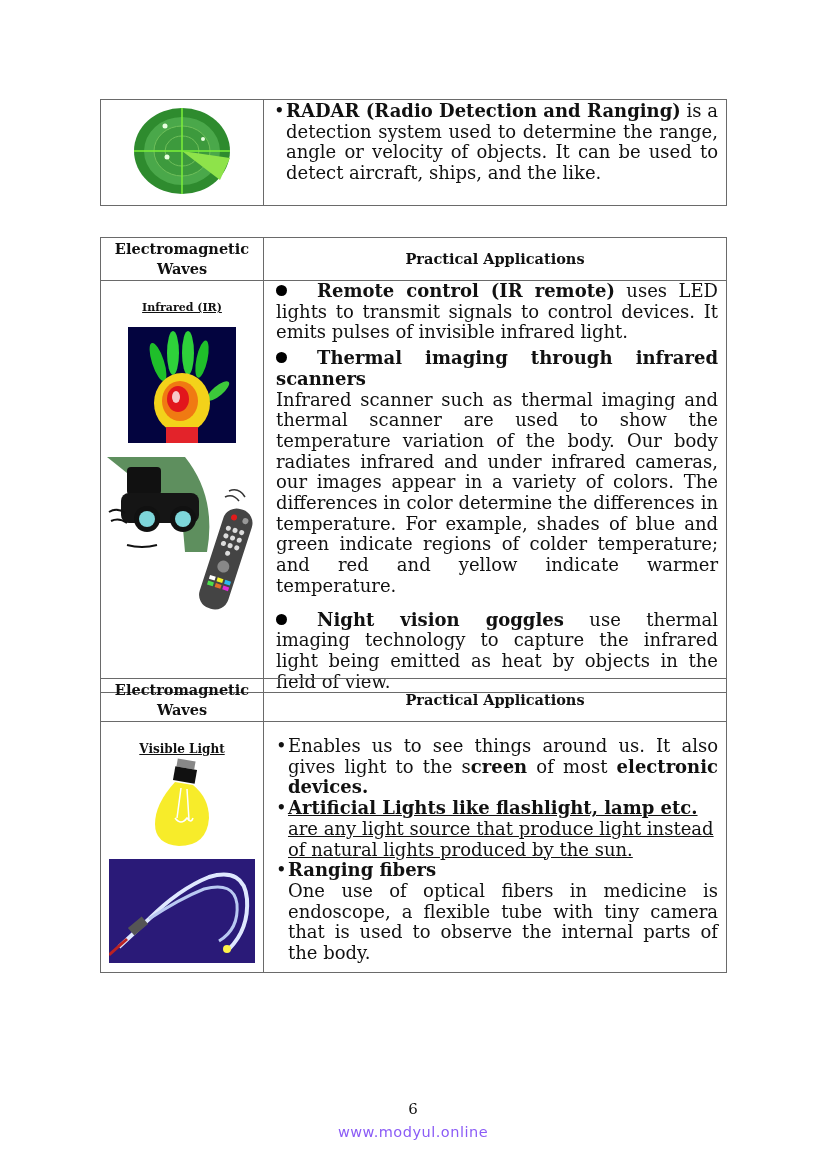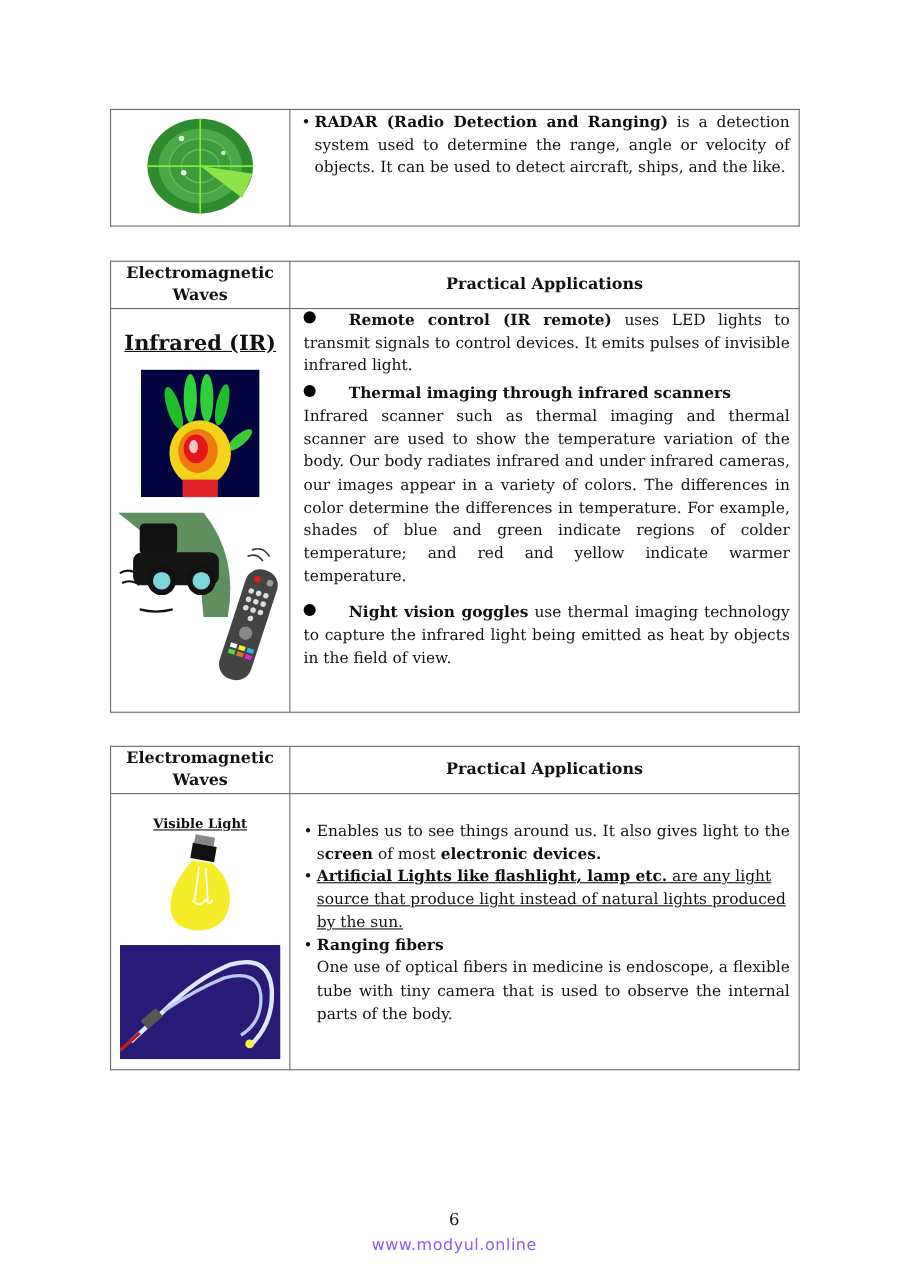--- a/index.html
+++ b/index.html
@@ -2,21 +2,21 @@
 <html><head>
 <meta charset="utf-8">
 <style>
   html, body { margin: 0; padding: 0; background: #ffffff; }
   body { width: 826px; height: 1169px; position: relative; overflow: hidden;
          font-family: "DejaVu Serif", "Liberation Serif", serif; color: #111; }
   .tbl { position: absolute; left: 100px; width: 627px; border-collapse: collapse; }
   .tbl td { border: 1px solid #6a6a6a; vertical-align: top; padding: 0; }
   .col1 { width: 162px; }
   .hdr td { height: 42px; vertical-align: middle; text-align: center; font-weight: bold; font-size: 14.5px; line-height: 20px; }
-  .txt { font-size: 14px; line-height: 20.7px; text-align: justify; }
+  .txt { font-size: 18px; line-height: 20.7px; text-align: justify; }
   .b { font-weight: bold; }
   .u { text-decoration: underline; font-weight: bold; }
   .dot-item { position: relative; padding-left: 12px; }
   .dot-item::before { content: "•"; position: absolute; left: 0; top: 0; }
   .bigdot { display: inline-block; width: 11px; height: 11px; border-radius: 50%; background: #000; margin-right: 30px; vertical-align: 1px; }
   .pagenum { position: absolute; top: 1100px; left: 0; width: 826px; text-align: center; font-size: 15px; }
   .wm { position: absolute; top: 1124px; left: 0; width: 826px; text-align: center; font-size: 14.5px;
         font-family: "DejaVu Sans", sans-serif; color: #8b5cf6; letter-spacing: 0.5px; }
 </style>
 </head>
@@ -47,21 +47,21 @@
   </table>
 
 <table class="tbl" style="top:237px;">
   <tbody>
       <tr class="hdr">
     <td class="col1">Electromagnetic Waves</td>
     <td>Practical Applications</td>
   </tr>
   <tr>
     <td class="col1" style="height:366px;text-align:center;">
-      <div style="margin-top:20px;font-size:19px;" class="u">Infrared (IR)</div>
+      <div style="margin-top:20px;font-size:11px;" class="u">Infrared (IR)</div>
       <svg width="108" height="116" viewBox="0 0 108 116" style="display:block;margin:13px auto 0 auto;">
         <rect width="108" height="116" fill="#03043f"></rect>
         <ellipse cx="30" cy="35" rx="6" ry="20" fill="#1fbf2a" transform="rotate(-18 30 35)"></ellipse>
         <ellipse cx="45" cy="26" rx="6" ry="22" fill="#2ed13a"></ellipse>
         <ellipse cx="60" cy="26" rx="6" ry="22" fill="#2ed13a"></ellipse>
         <ellipse cx="74" cy="32" rx="5.5" ry="19" fill="#1fbf2a" transform="rotate(12 74 32)"></ellipse>
         <ellipse cx="90" cy="64" rx="5" ry="14" fill="#3cc93a" transform="rotate(50 90 64)"></ellipse>
         <ellipse cx="54" cy="76" rx="28" ry="30" fill="#f3d21a"></ellipse>
         <ellipse cx="52" cy="74" rx="18" ry="20" fill="#f07a12"></ellipse>
         <ellipse cx="50" cy="72" rx="11" ry="13" fill="#e2161c"></ellipse>
@@ -129,21 +129,21 @@
       <svg width="146" height="104" viewBox="0 0 146 104" style="display:block;margin:9px auto 0 auto;">
         <rect width="146" height="104" fill="#2a1a78"></rect>
         <path d="M10 88 L40 60 Q70 30 100 18 Q135 8 138 40 Q140 70 120 90" stroke="#dfe8ff" stroke-width="4" fill="none"></path>
         <path d="M40 60 Q70 40 95 30 Q125 22 128 45 Q130 70 110 82" stroke="#b9c9f2" stroke-width="3" fill="none"></path>
         <rect x="20" y="62" width="18" height="10" fill="#555" transform="rotate(-40 29 67)"></rect>
         <path d="M0 96 L18 80" stroke="#b22" stroke-width="3"></path>
         <circle cx="118" cy="90" r="4" fill="#fff34a"></circle>
       </svg>
     </td>
     <td style="padding:0 8px 0 12px;">
-      <div class="txt dot-item" style="margin-top:24px;"><span>Enables us to see things around us. It also gives light to the s</span><span class="b">creen</span><span> of most </span><span class="b">electronic devices.</span></div>
+      <div class="txt dot-item" style="margin-top:14px;"><span>Enables us to see things around us. It also gives light to the s</span><span class="b">creen</span><span> of most </span><span class="b">electronic devices.</span></div>
       <div class="txt dot-item" style="text-align:left;text-decoration:underline;"><span class="b">Artificial Lights like flashlight, lamp etc.</span><span> are any light source that produce light instead of natural lights produced by the sun.</span></div>
       <div class="txt dot-item"><span class="b">Ranging fibers</span><br><span>One use of optical fibers in medicine is endoscope, a flexible tube with tiny camera that is used to observe the internal parts of the body.</span></div>
     </td>
   </tr>
 </tbody>
   </table>
 
 <div class="pagenum">6</div>
 <div class="wm">www.modyul.online</div>
 

